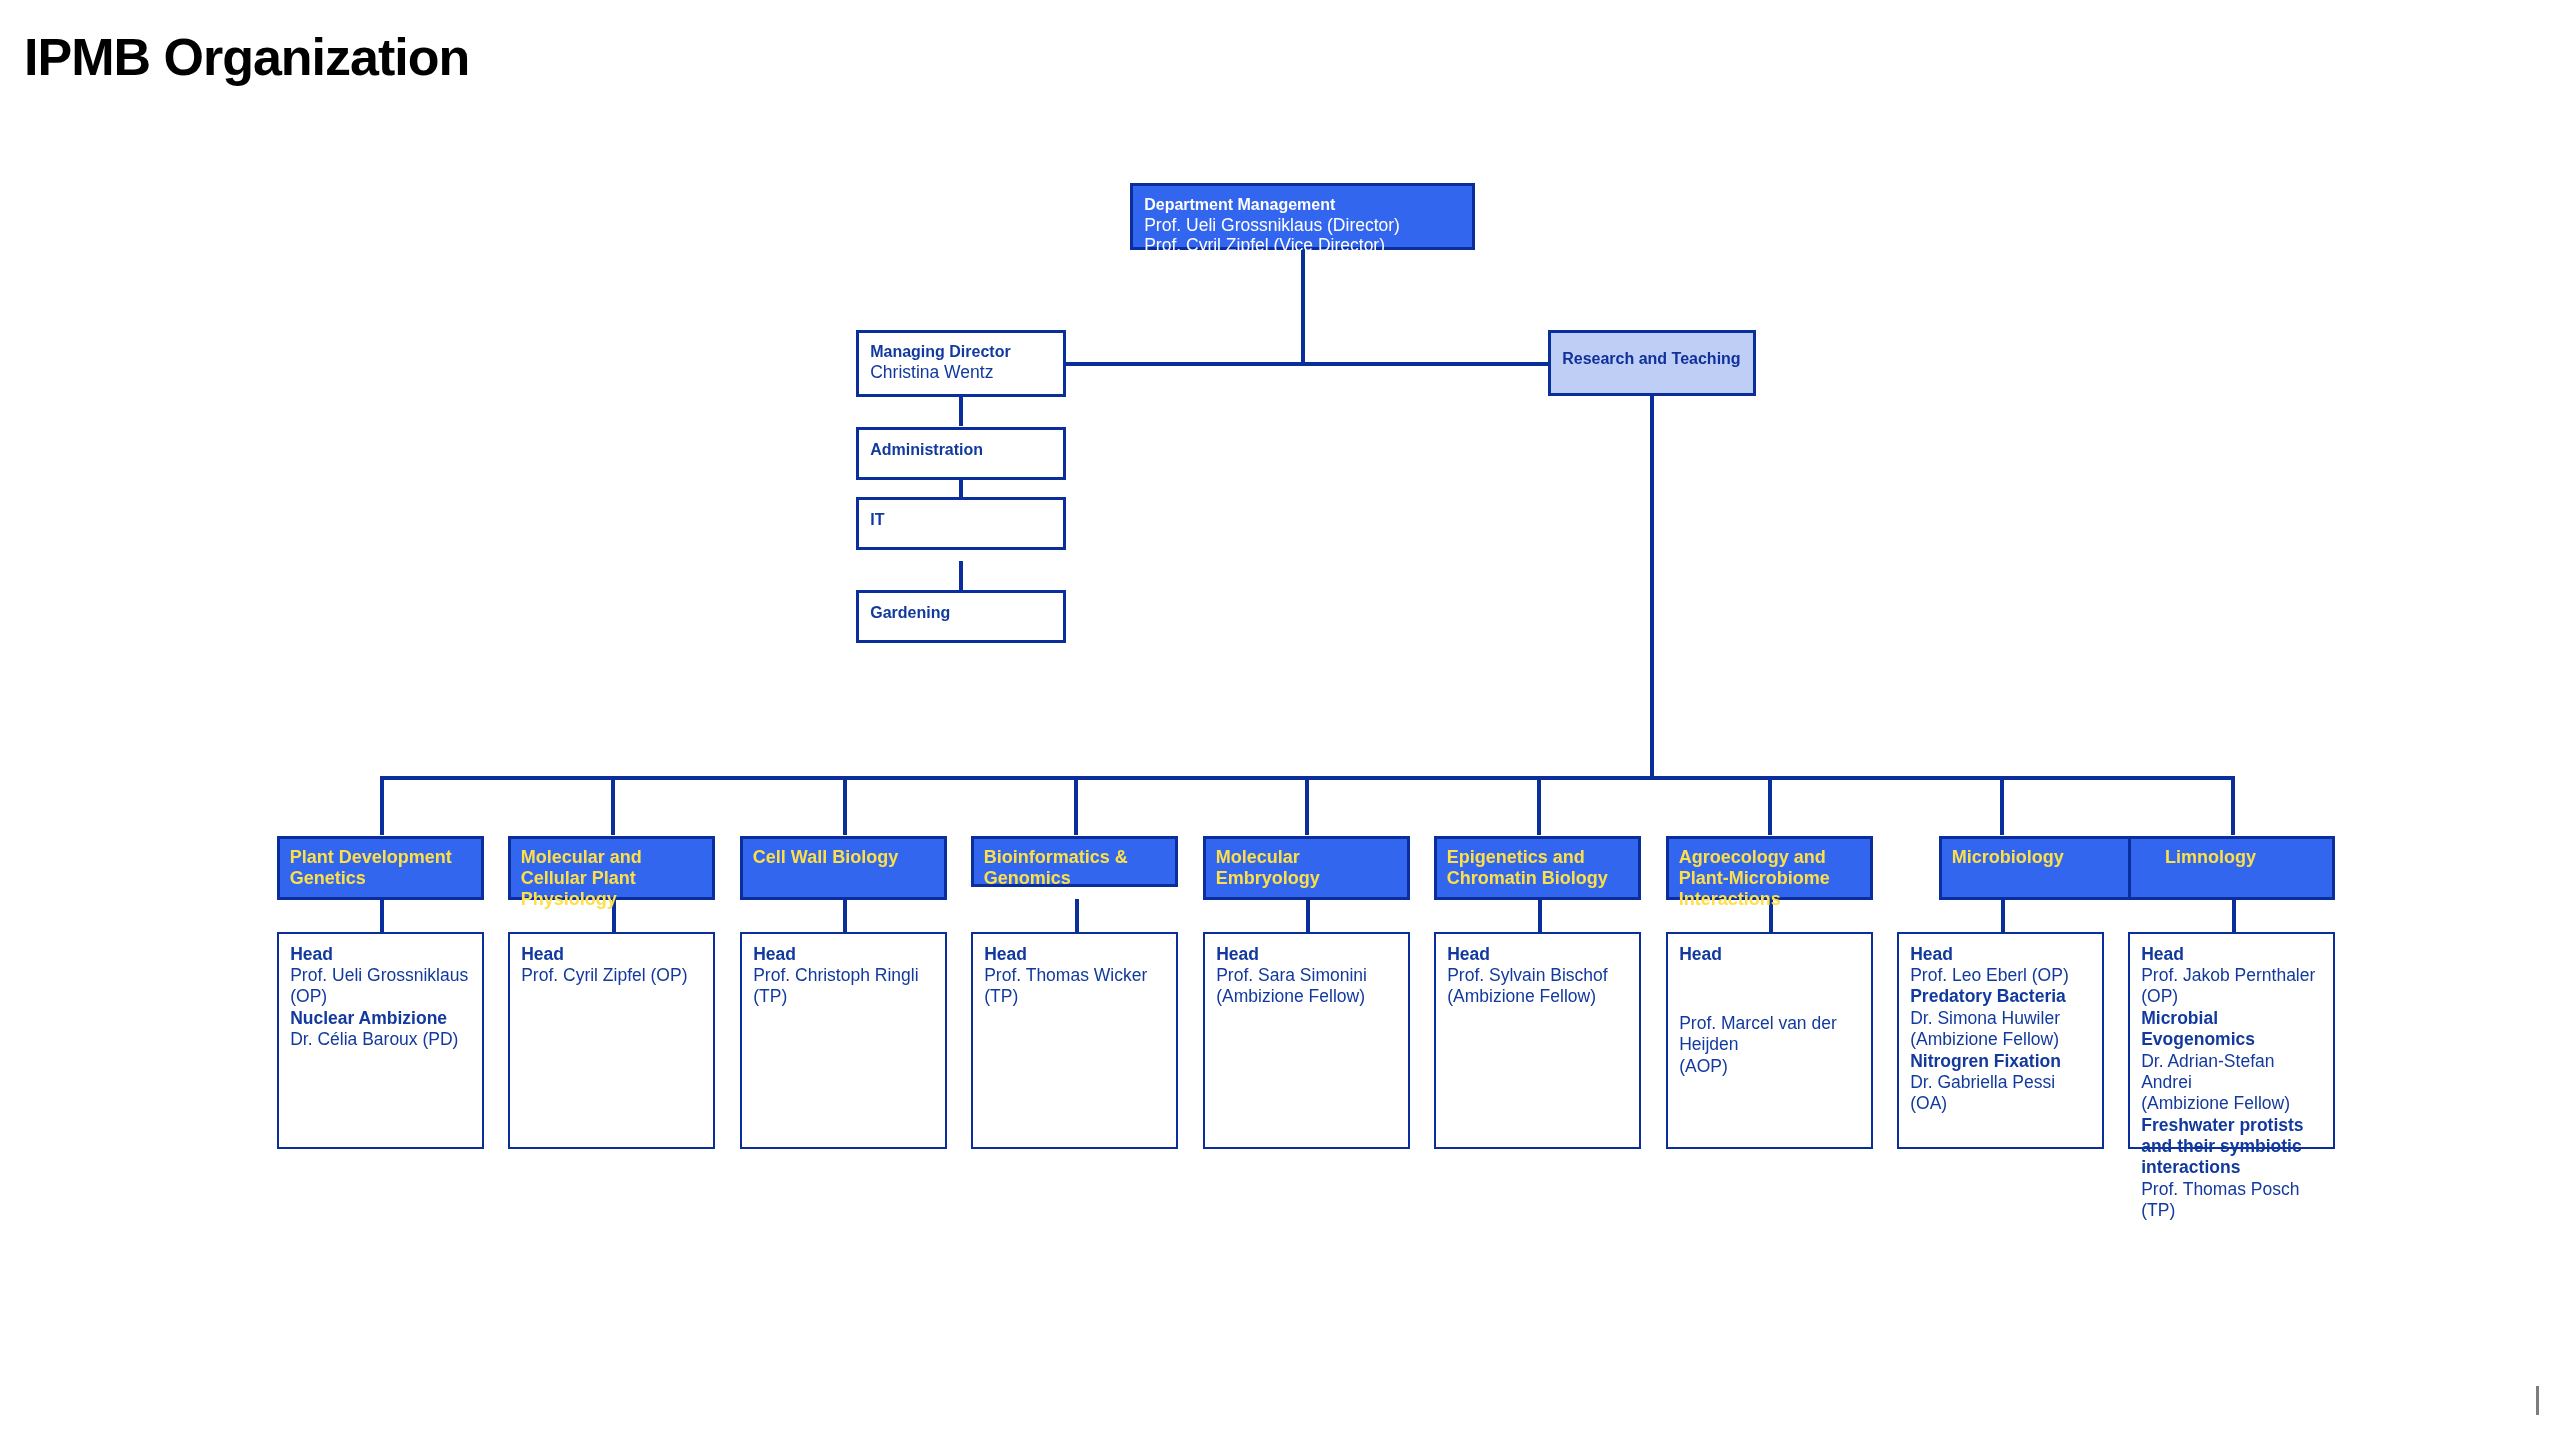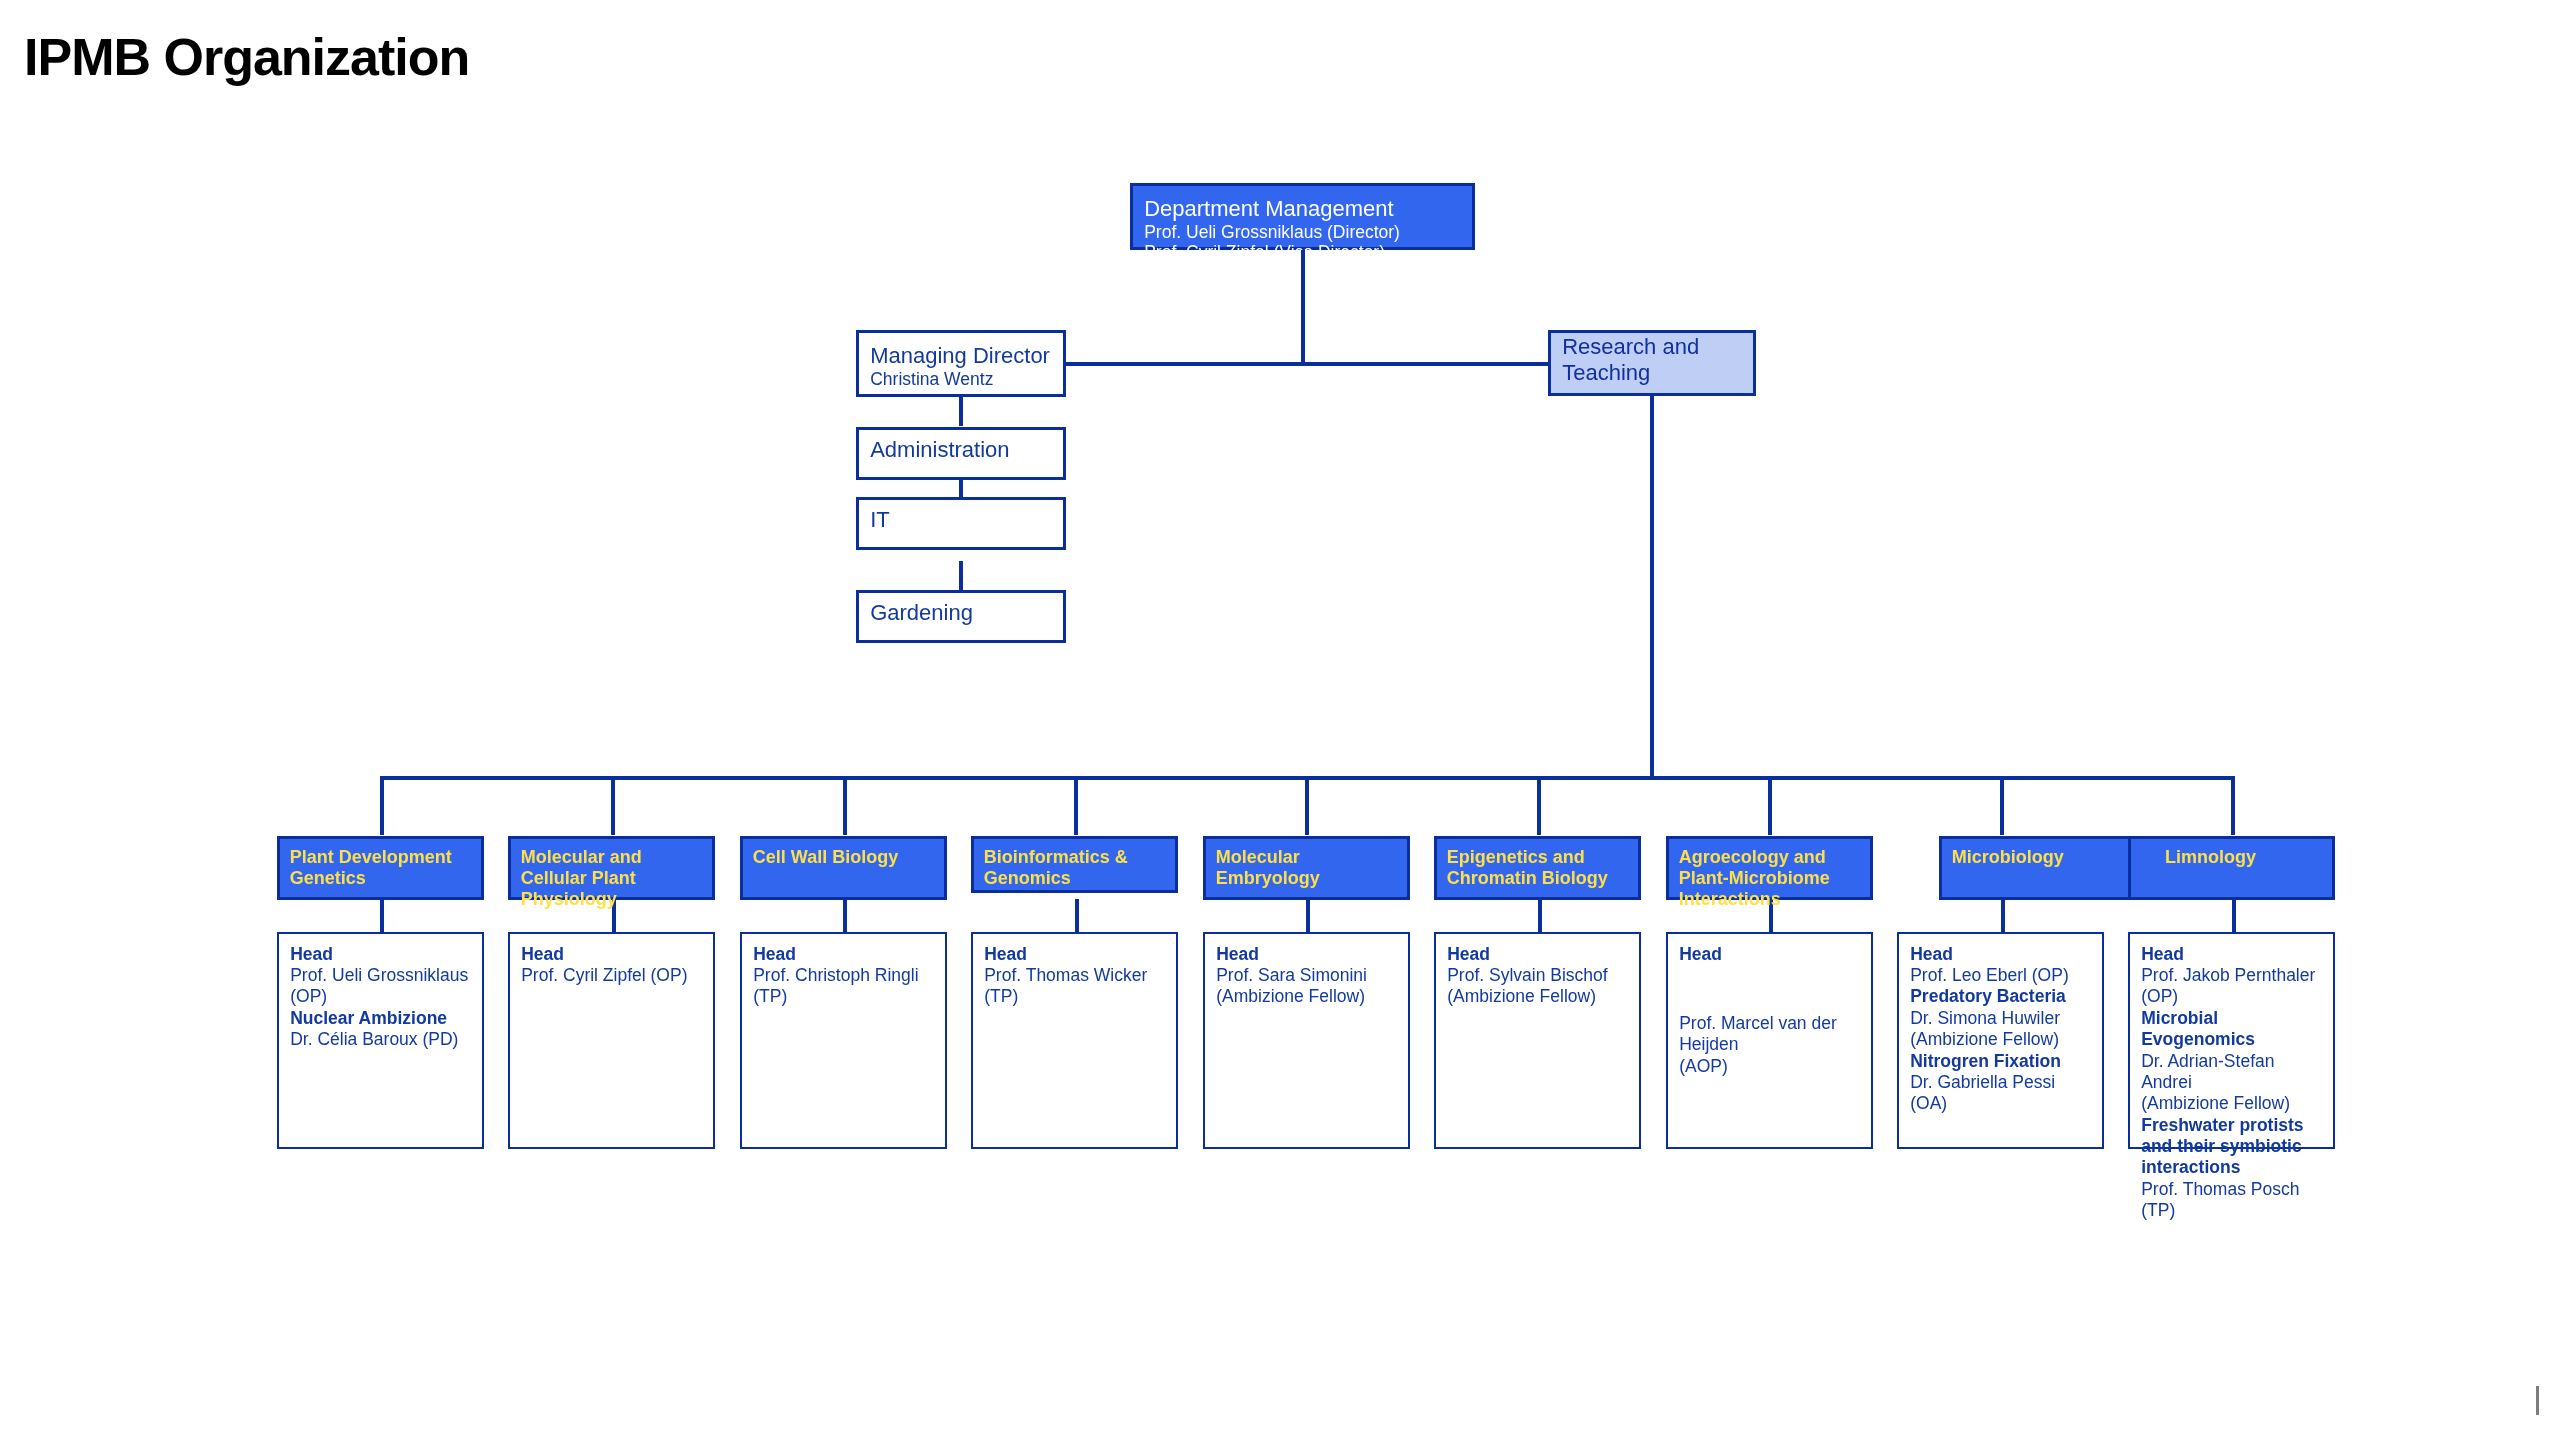--- a/index.html
+++ b/index.html
@@ -55,22 +55,22 @@
   }
   .box-inner.mid {
     padding-top: 0;
     display: flex;
     flex-direction: column;
     justify-content: center;
     height: 100%;
     box-sizing: border-box;
   }
   .ttl {
-    font-weight: normal;
-    font-size: 22px;
+    font-weight: bold;
+    font-size: 16px;
     display: block;
   }
   .sub {
     font-weight: normal;
     font-size: 17.5px;
     display: block;
   }
   .white-txt { color: #ffffff; }
 
   
@@ -245,21 +245,21 @@
   </div>
 
   <div class="unit-head" style="left:740px; top:836px; width:207px; height:64px;">
     <span>Cell Wall Biology</span>
   </div>
   <div class="unit-body" style="left:740px; top:932px; width:207px; height:217px;">
     <span class="b">Head</span>
     <span class="n">Prof. Christoph Ringli (TP)</span>
   </div>
 
-  <div class="unit-head" style="left:971px; top:836px; width:207px; height:57px;">
+  <div class="unit-head" style="left:971px; top:836px; width:207px; height:51px;">
     <span>Bioinformatics &amp; Genomics</span>
   </div>
   <div class="unit-body" style="left:971px; top:932px; width:207px; height:217px;">
     <span class="b">Head</span>
     <span class="n">Prof. Thomas Wicker (TP)</span>
   </div>
 
   <div class="unit-head" style="left:1203px; top:836px; width:207px; height:64px;">
     <span>Molecular Embryology</span>
   </div>

